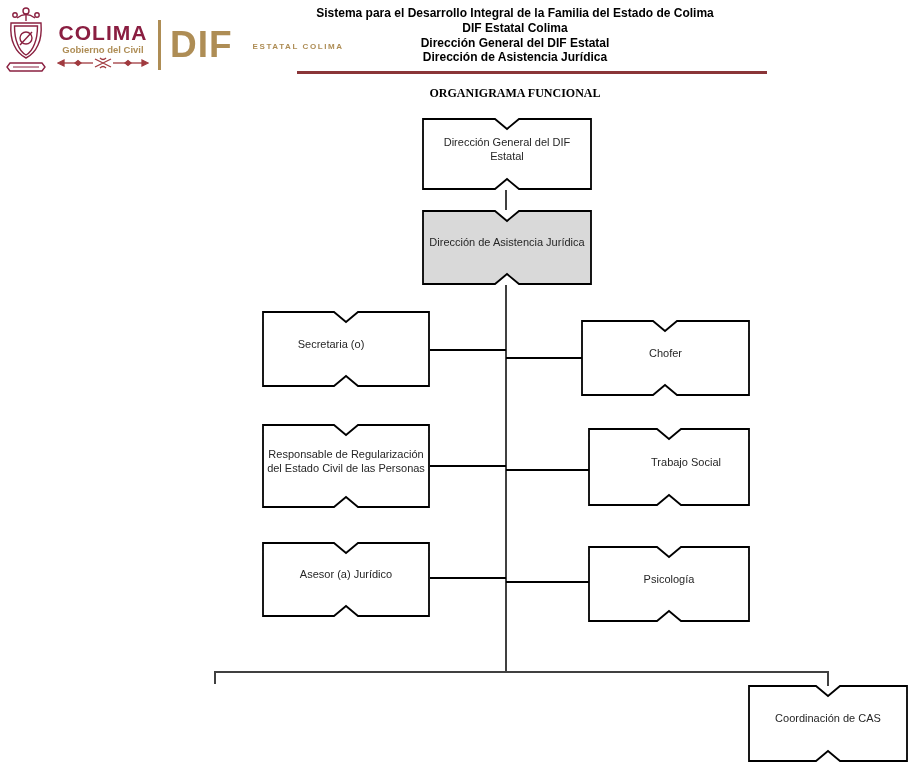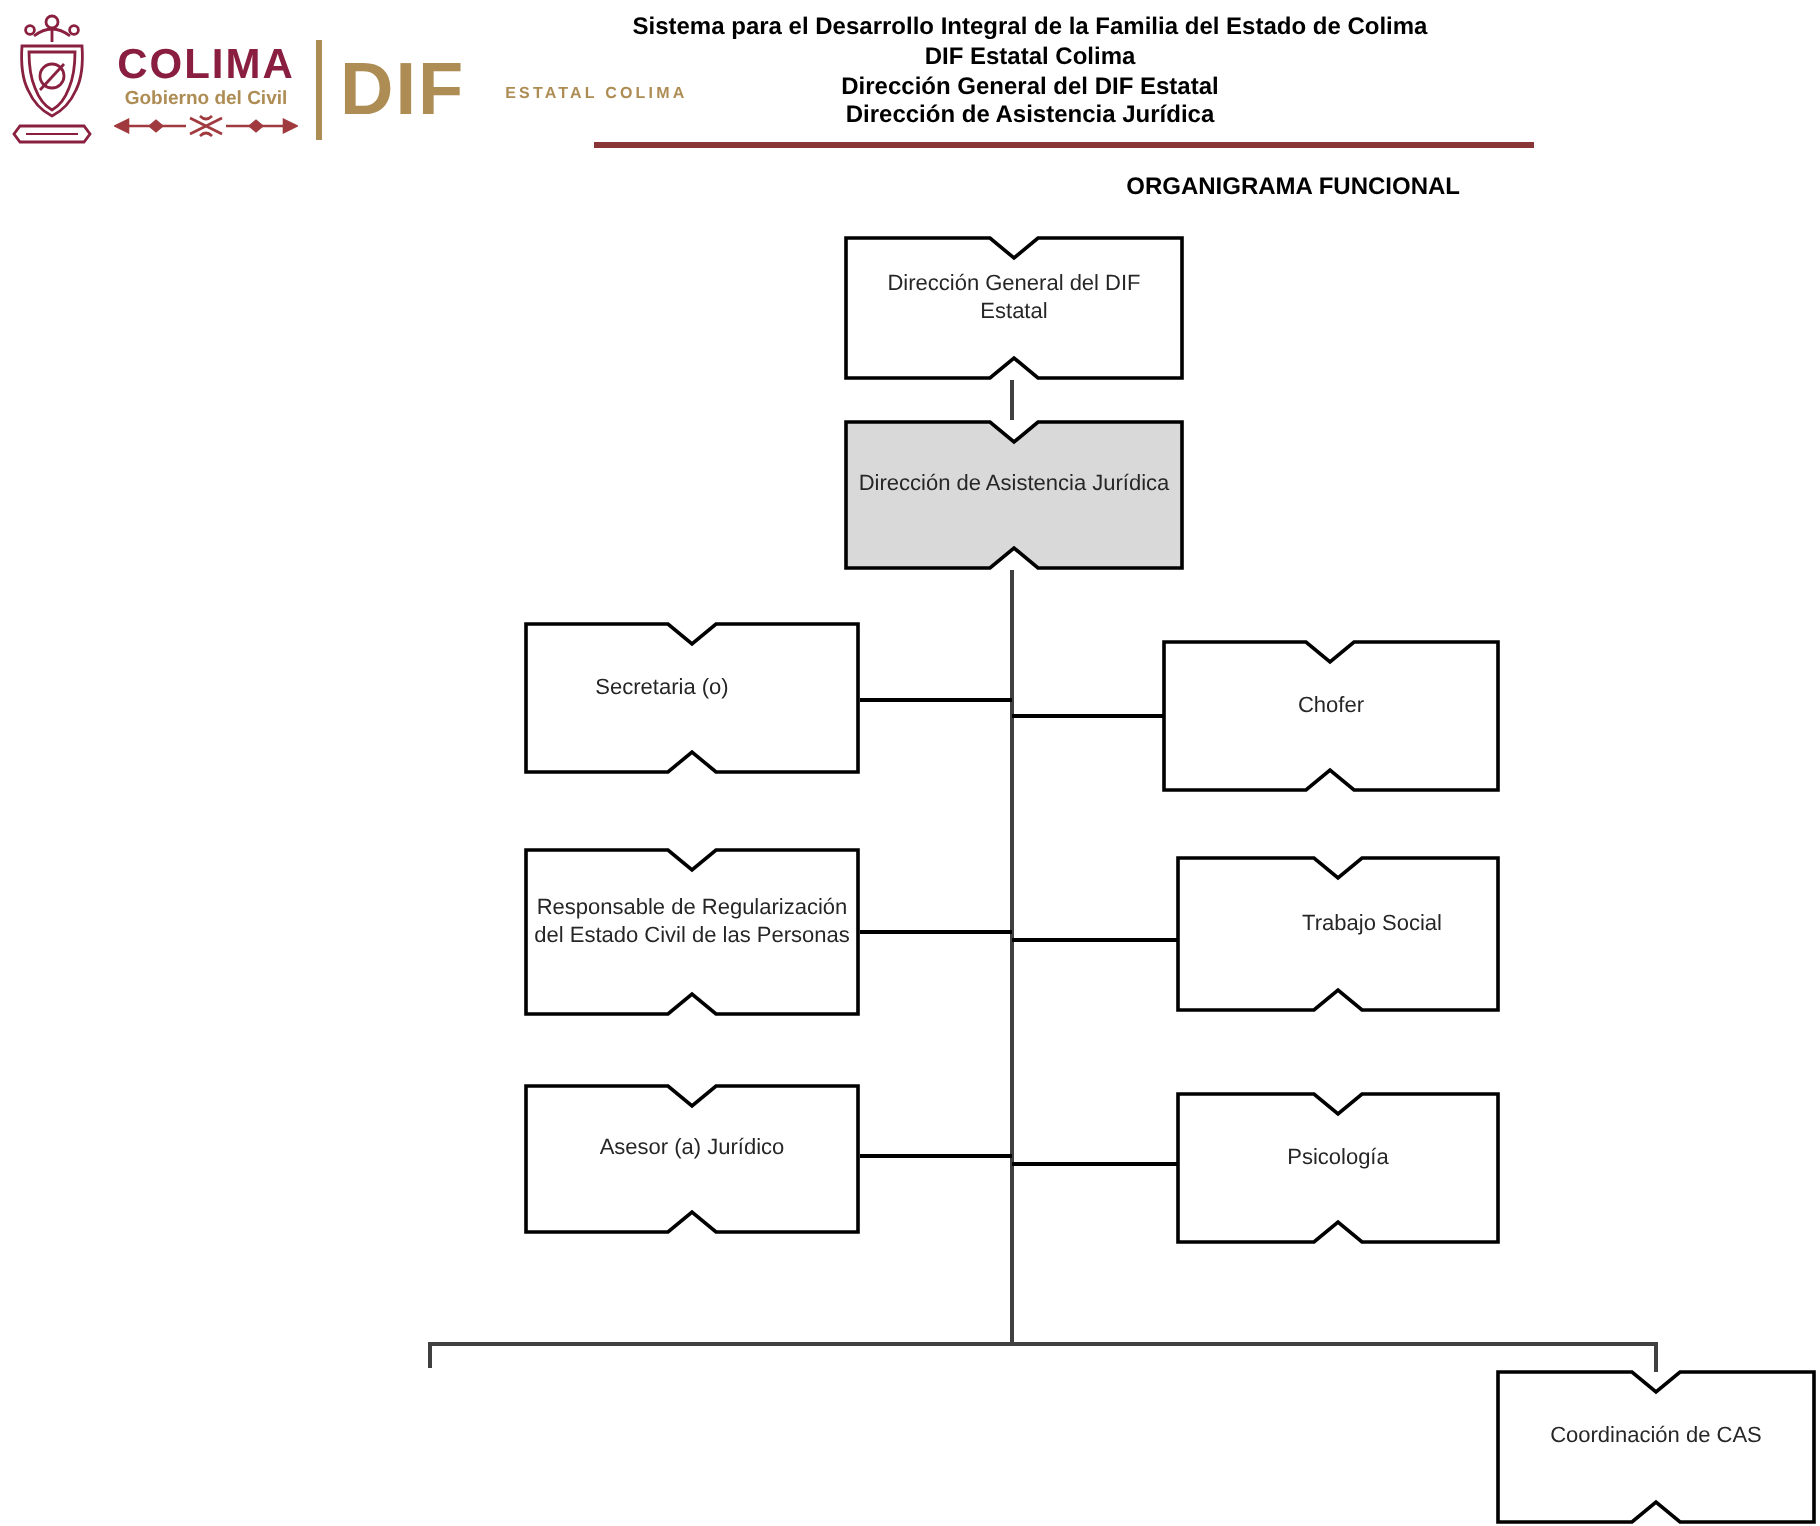--- a/index.html
+++ b/index.html
@@ -12,22 +12,22 @@
   .colima-title { font-size:21px; font-weight:bold; color:#8A1E41; letter-spacing:1px; line-height:1; }
   .colima-sub { font-size:9.5px; font-weight:bold; color:#AE8D55; margin-top:1px; }
   .logo-divider { width:3px; height:50px; background:#AE8D55; }
   .dif-block { display:flex; flex-direction:row; align-items:center; }
   .dif-title { font-size:37px; font-weight:bold; color:#AE8D55; line-height:0.85; letter-spacing:1px; }
   .dif-sub { font-size:8px; font-weight:bold; color:#AE8D55; letter-spacing:1.6px; margin-top:3px;padding-left:20px; }
 
   .header-titles { position:absolute; left:300px; top:6px; width:430px; text-align:center; }
   .header-titles div { font-size:12px; font-weight:bold; color:#000; line-height:14.8px; white-space:nowrap; }
   .header-rule { position:absolute; left:297px; top:71px; width:470px; height:3px; background:#8A3538; }
-  .chart-title { position:absolute; left:300px; top:86px; width:430px; text-align:right;
-                 font-size:12px; font-weight:bold; color:#000; }
+  .chart-title { position:absolute; left:300px; top:86px; width:430px; text-align:center;
+                 font-size:12px; font-weight:bold; color:#000;font-family:Liberation Serif, serif; }
 
   
   .node { position:absolute; }
   .node-shape { position:absolute; left:0; top:0; }
   .node-shape polygon { fill:#ffffff; stroke:#000000; stroke-width:1.8; }
   .node.highlight .node-shape polygon { fill:#D9D9D9; }
   .node-label { position:absolute; left:0; top:0; right:0; bottom:0;
                 display:flex; align-items:center; justify-content:center;
                 text-align:center; font-size:11px; color:#262626; line-height:1.3;
                 padding:4px 5px 14px 5px; }

